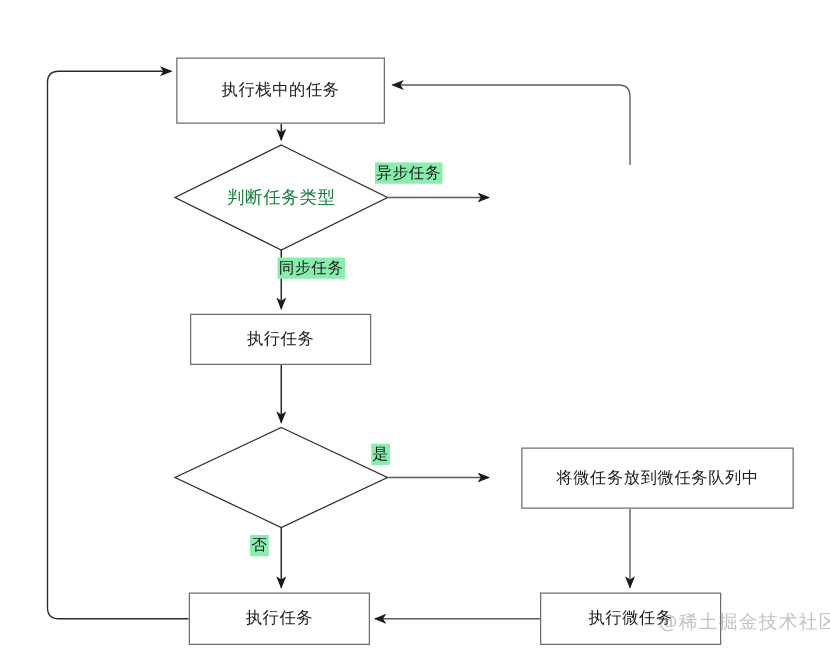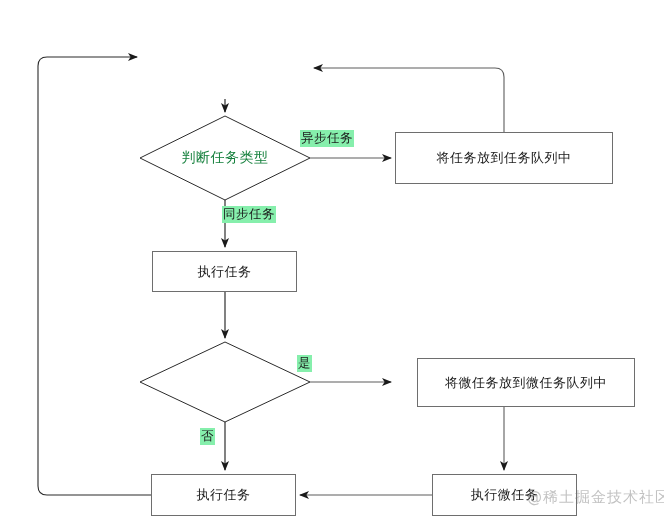--- a/index.html
+++ b/index.html
@@ -104,28 +104,28 @@
 
     <path d="M504,407 L504,470" fill="none" stroke="#5d5d5d" stroke-width="1.1" marker-end="url(#arrowdark)"></path>
 
     <path d="M225,422 L225,470" fill="none" stroke="#1a1a1a" stroke-width="1.1" marker-end="url(#arrowdark)"></path>
 
     <path d="M432,495 L300,495" fill="none" stroke="#5d5d5d" stroke-width="1.1" marker-end="url(#arrowdark)"></path>
 
     <path d="M151,495 L47,495 Q38,495 38,486 L38,66 Q38,57 47,57 L137,57" fill="none" stroke="#2b2b2b" stroke-width="1.1" marker-end="url(#arrowdark)"></path>
   </svg>
 
+  <div class="node box" style="left:141px; top:46px; width:167px; height:53px;">
+    <span>执行栈中的任务</span>
+  </div>
 
   <div class="diamond-wrap" style="left:140px; top:116px; width:170px; height:84px;">
     <span class="diamond-label">判断任务类型</span>
   </div>
 
-  <div class="node box" style="left:395px; top:132px; width:218px; height:52px;">
-    <span>将任务放到任务队列中</span>
-  </div>
 
   <div class="node box" style="left:152px; top:251px; width:145px; height:41px;">
     <span>执行任务</span>
   </div>
 
 
   <div class="node box" style="left:417px; top:358px; width:218px; height:49px;">
     <span>将微任务放到微任务队列中</span>
   </div>
 

